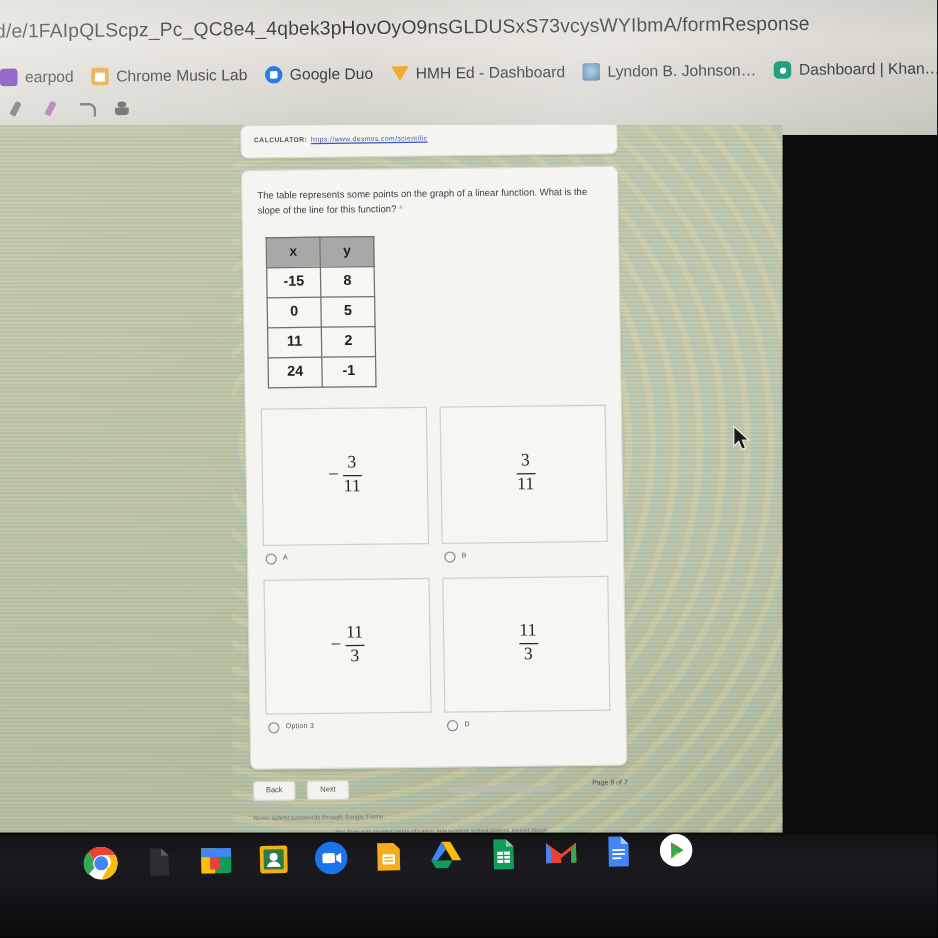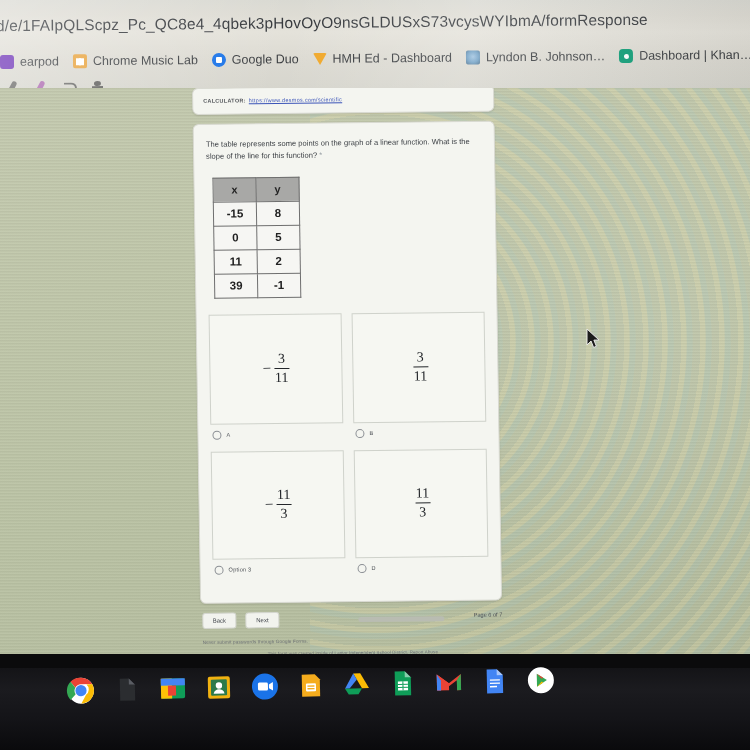--- a/index.html
+++ b/index.html
@@ -83,21 +83,21 @@
     content:""; position:absolute; left:4px; top:2px; width:7px; height:5px;
     background:#3c3c3c; border-radius:50%;
   }
   .pen-d:after {
     content:""; position:absolute; left:2px; top:7px; width:11px; height:6px;
     background:#3c3c3c; border-radius: 0 0 3px 3px;
   }
 
   
   .desktop {
-    position: absolute; left: 0; top: 88px; width: 750px; height: 566px;
+    position: absolute; left: 0; top: 100px; width: 626px; height: 566px;
     background:
       radial-gradient(ellipse 520px 420px at 88% 42%, rgba(255,255,255,.10) 0%, rgba(255,255,255,0) 70%),
       linear-gradient(160deg, #c6ccb2 0%, #c1c8ab 28%, #bcc4a6 55%, #b7bfa1 80%, #b2ba9c 100%);
     overflow: hidden;
   }
   
   .moire {
     position:absolute; right:-120px; top:-40px; width: 560px; height: 640px;
     background: repeating-radial-gradient(circle at 12% 46%,
         rgba(246,232,176,.38) 0px, rgba(246,232,176,.38) 5px,
@@ -286,21 +286,21 @@
             </tr>
             <tr>
               <td>0</td>
               <td>5</td>
             </tr>
             <tr>
               <td>11</td>
               <td>2</td>
             </tr>
             <tr>
-              <td>39</td>
+              <td>24</td>
               <td>-1</td>
             </tr>
           </tbody>
         </table>
 
         <div class="opt-grid">
 
           <div class="opt-row">
             <div class="opt-cell">
               <div class="opt-img">

